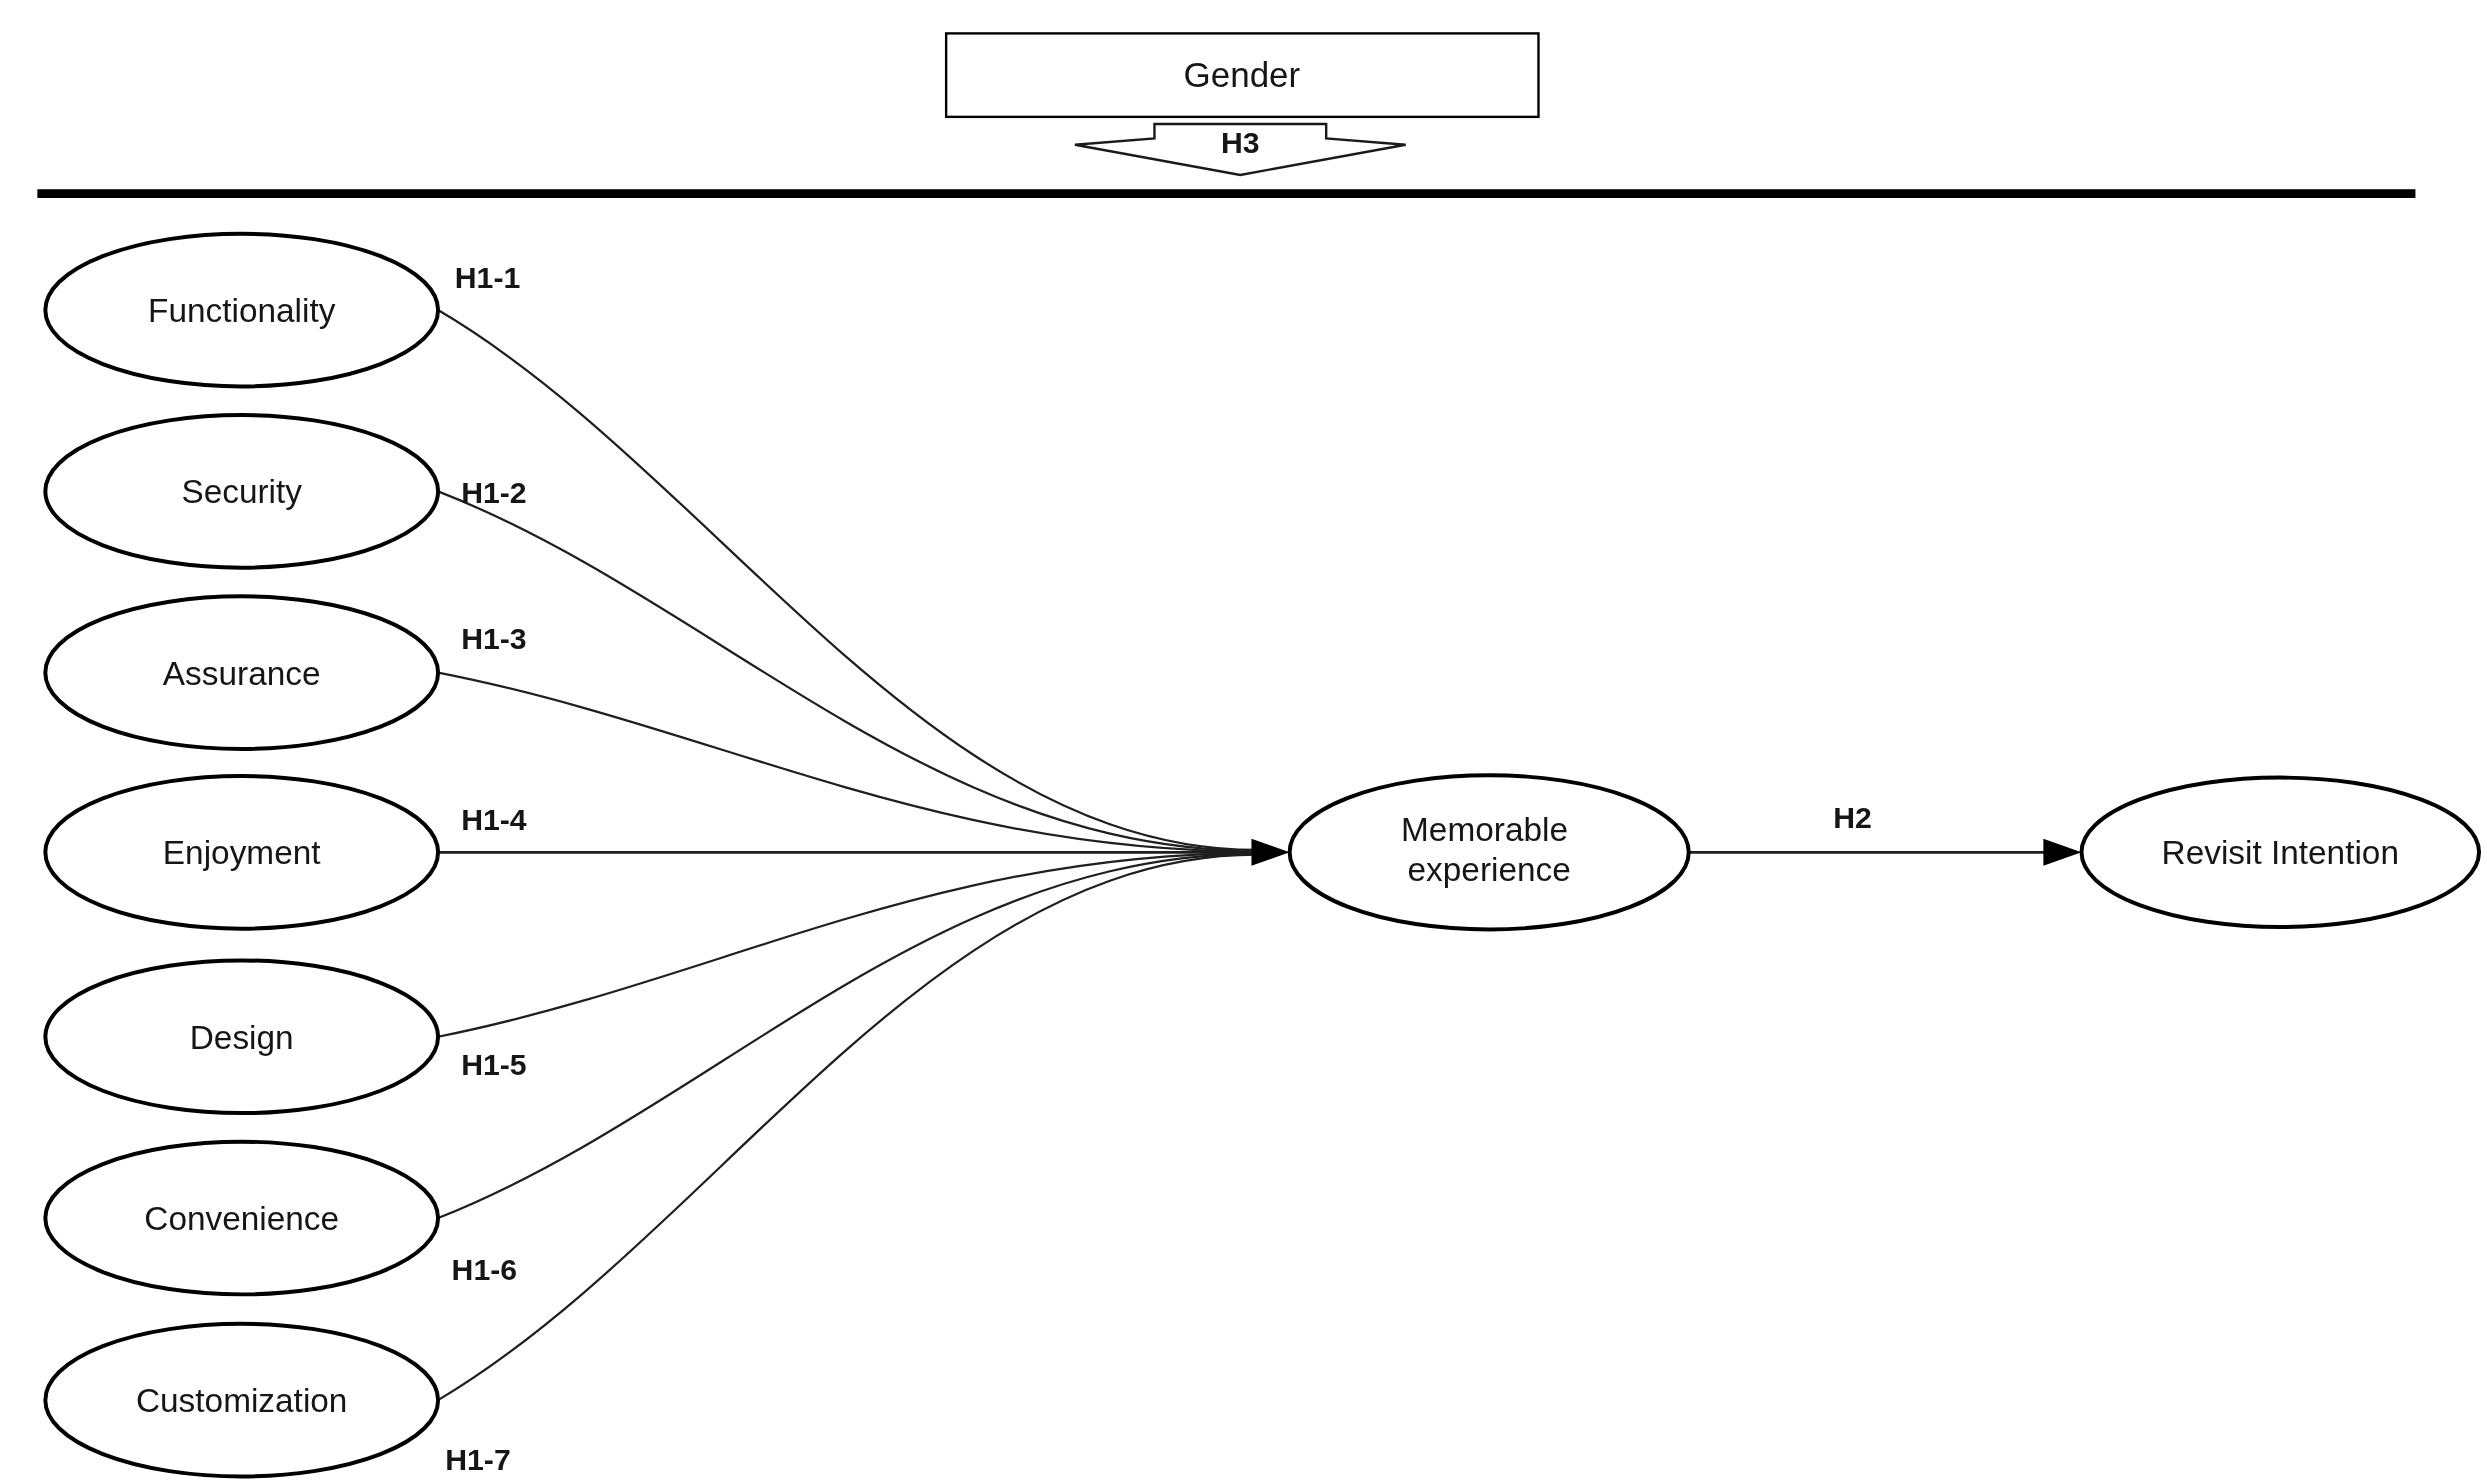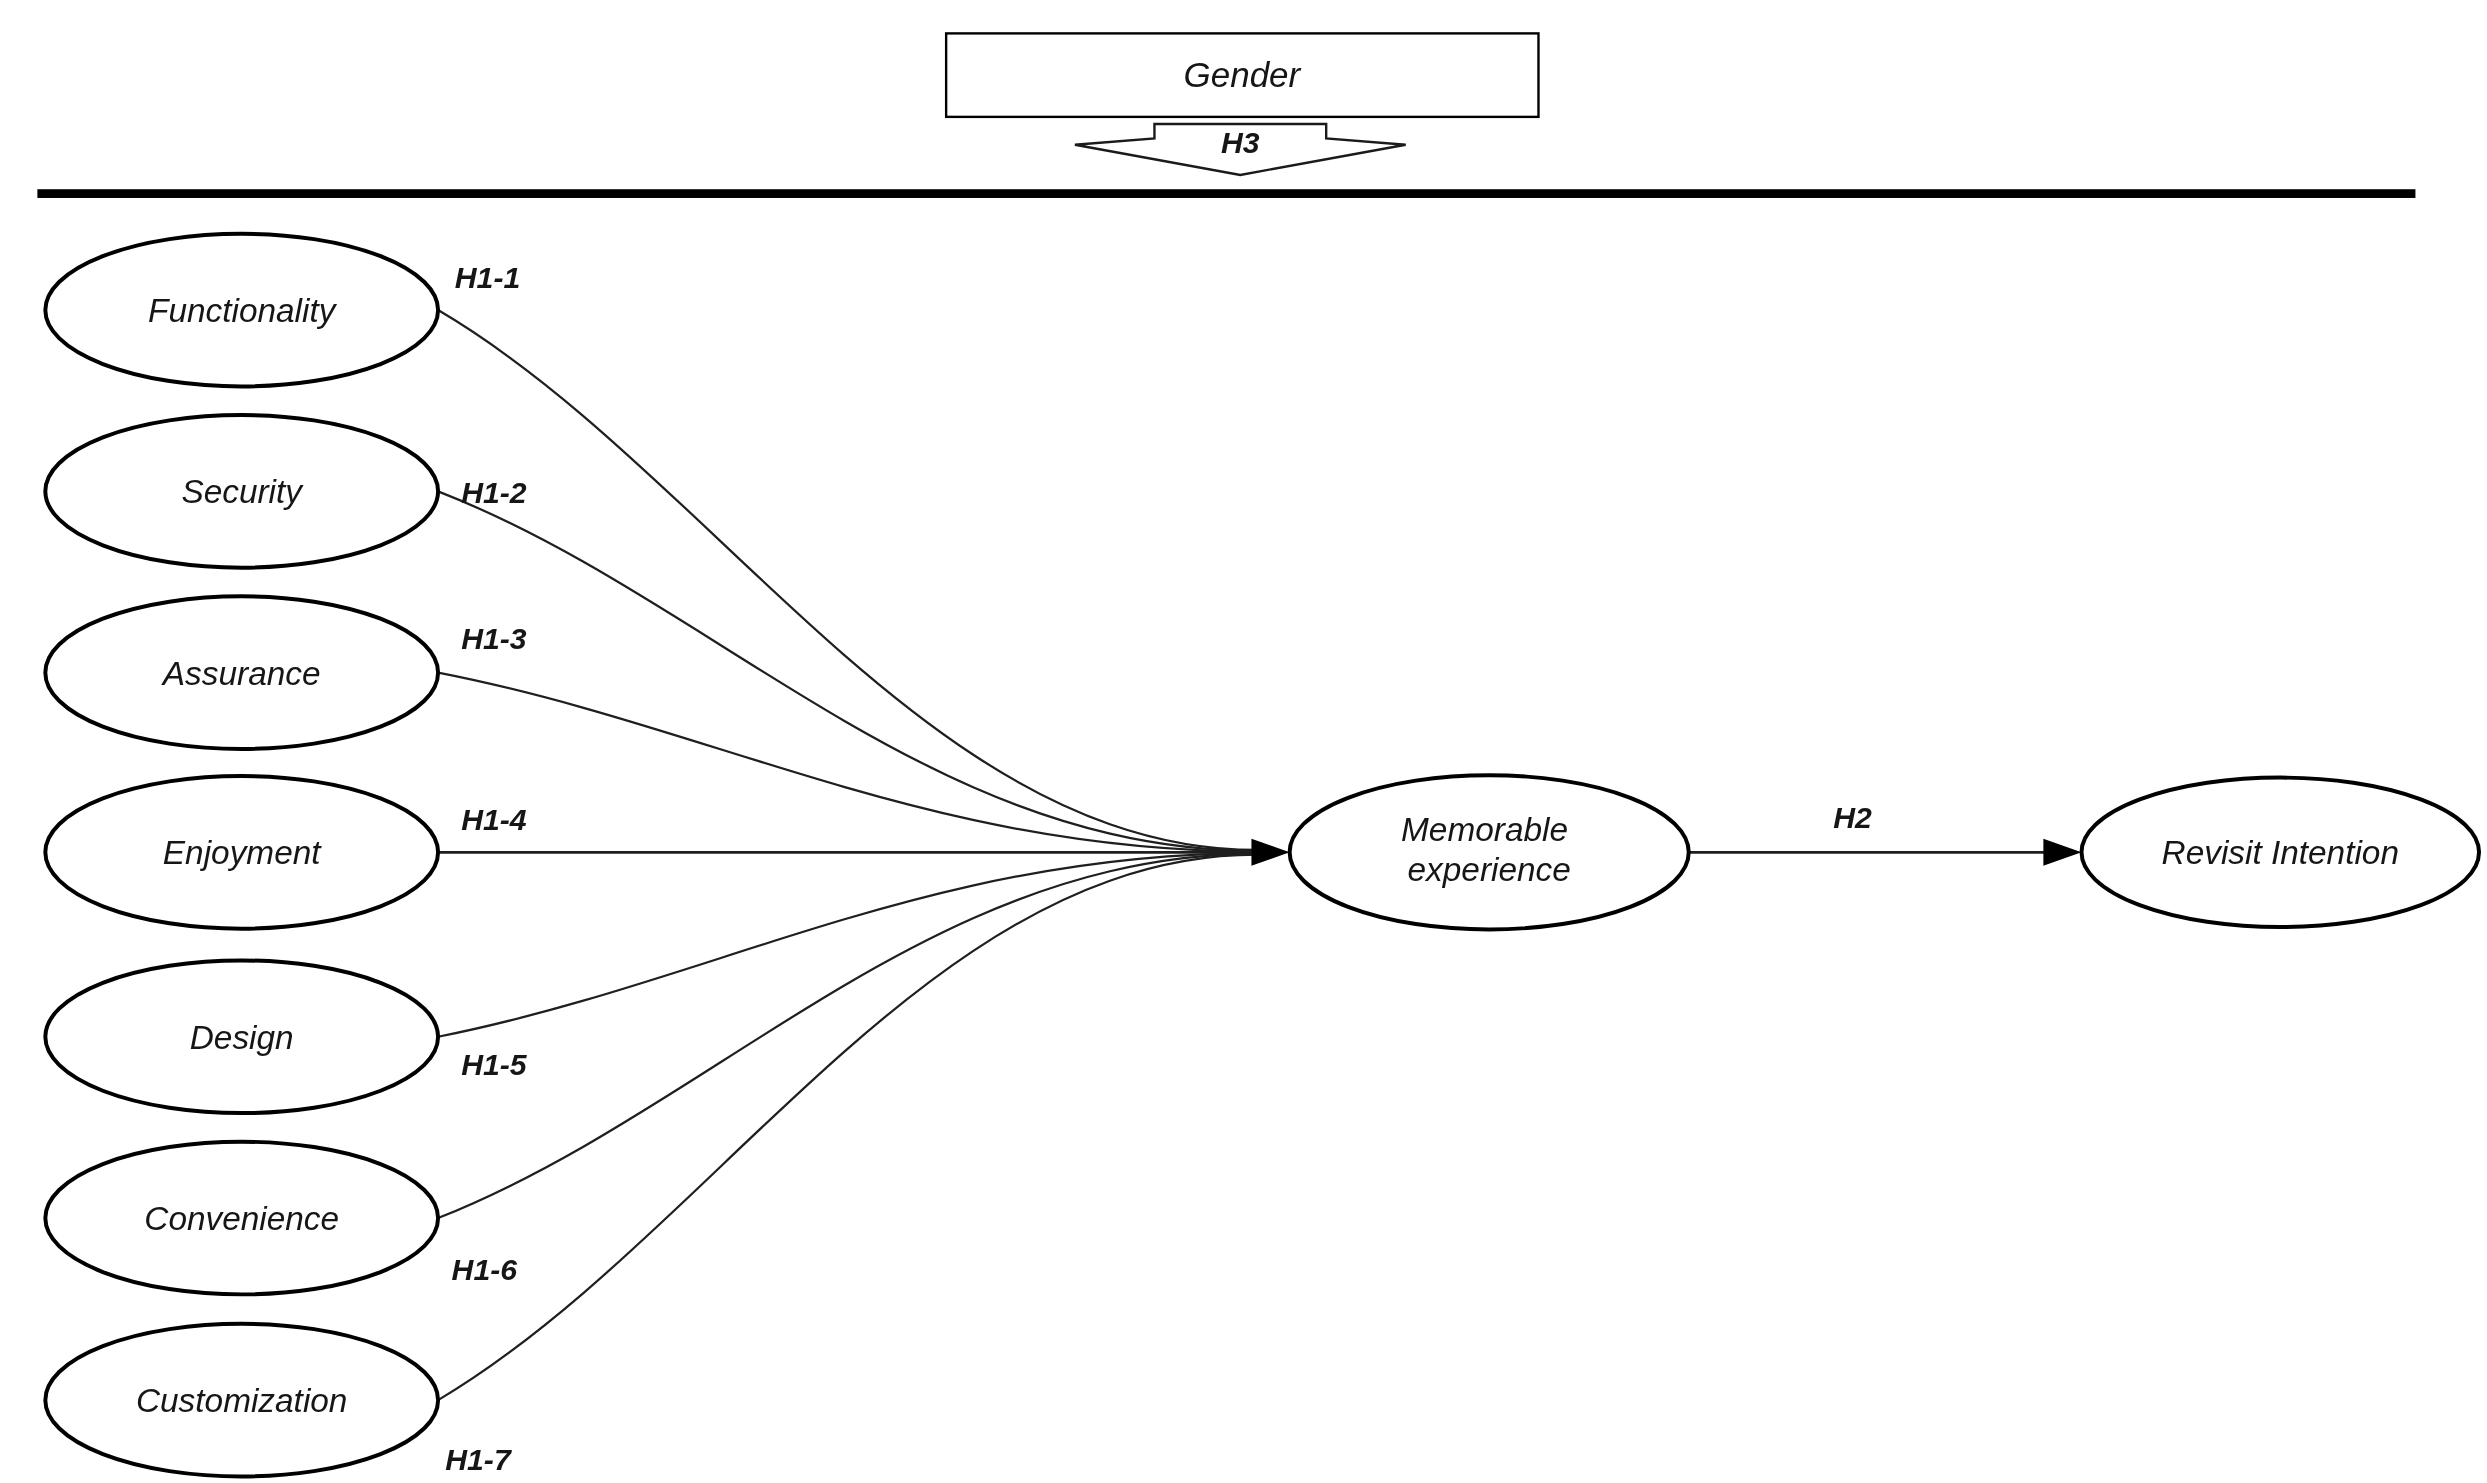--- a/index.html
+++ b/index.html
@@ -1,17 +1,17 @@
 <!DOCTYPE html>
 <html style="font-size:12.7px"><head>
 <meta charset="utf-8">
 <title></title>
 <style>
   html, body { margin: 0; padding: 0; background: #ffffff; }
-  .stage { width: 100%; background: #7dd3fc; font-style: italic; }
+  .stage { width: 100%; background: #7dd3fc; }
   svg { display: block; width: 100%; height: auto; background: #ffffff; }
   .shape { fill: #ffffff; stroke: #000000; stroke-width: 5; }
   .thinshape { fill: #ffffff; stroke: #000000; stroke-width: 3; }
   .blockarrow { fill: #ffffff; stroke: #1a1a1a; stroke-width: 3; stroke-linejoin: miter; }
   .edge { fill: none; stroke: #1f1f1f; stroke-width: 2.8; }
   .mainline { stroke: #1f1f1f; stroke-width: 3.4; }
   .arrowhead { fill: #000000; stroke: none; }
   .divider { fill: #000000; }
   .node-label { font-family: "Liberation Sans", sans-serif; font-size: 42px; font-weight: 400; fill: #161616; text-anchor: middle; }
   .box-label { font-family: "Liberation Sans", sans-serif; font-size: 44px; font-weight: 400; fill: #161616; text-anchor: middle; }

